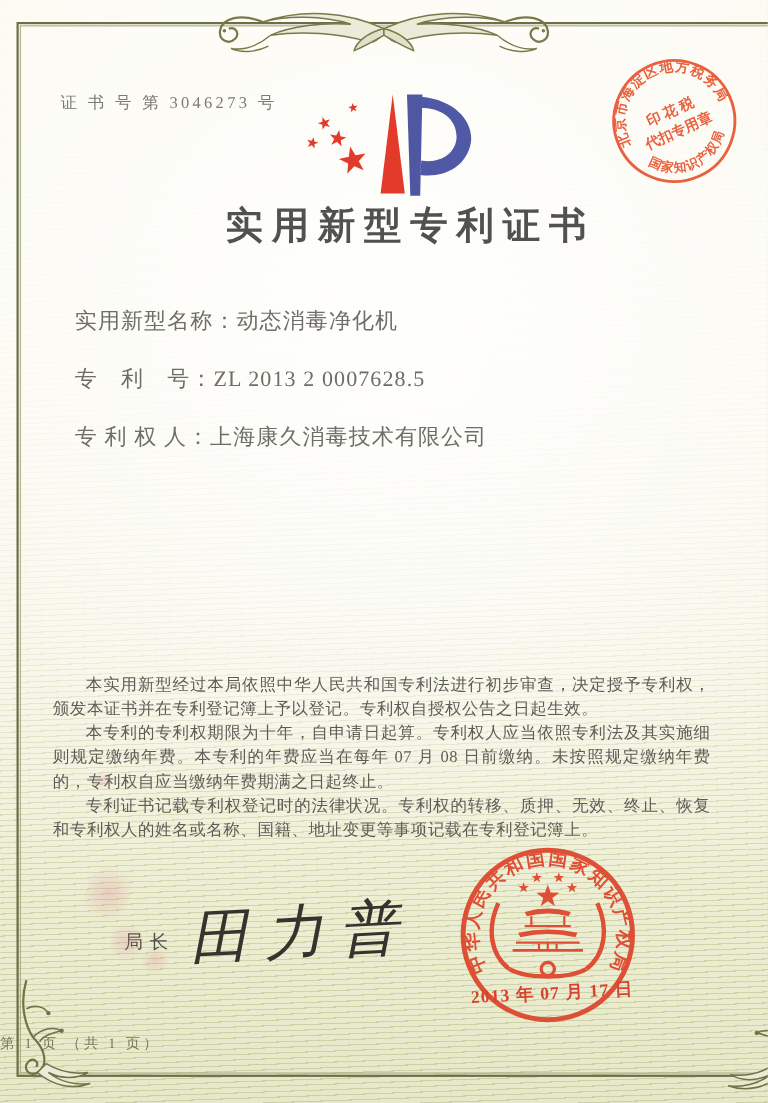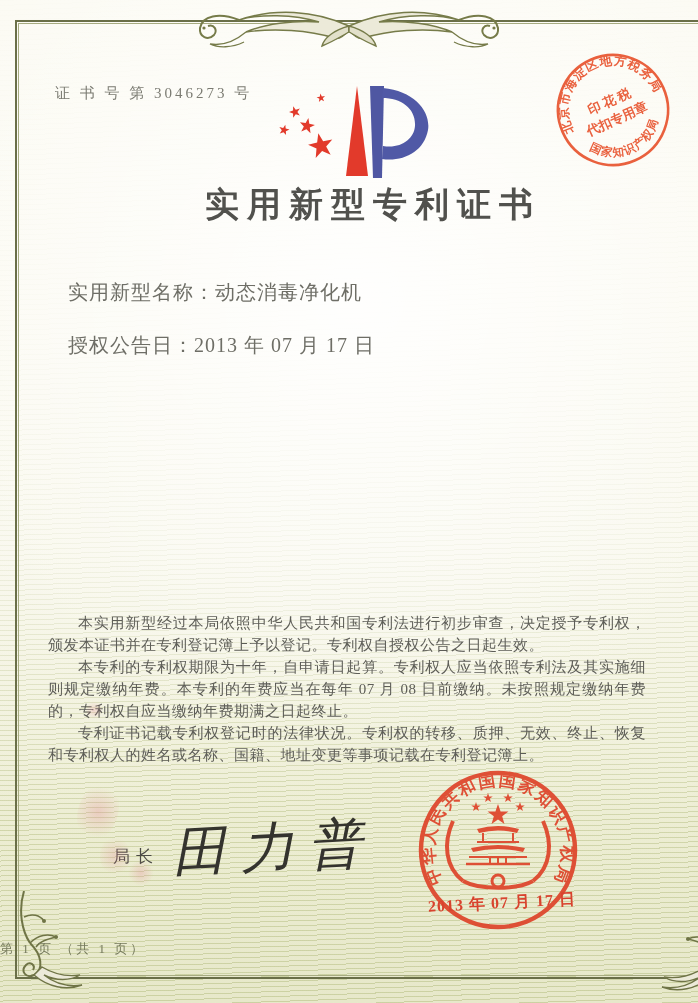--- a/index.html
+++ b/index.html
@@ -131,21 +131,24 @@
     </g>
   </svg>
 
   <div class="title">实用新型专利证书</div>
 
   <div class="fields">
     <div class="field-row">
       <span>实用新型名称：</span><span>动态消毒净化机</span>
     </div>
     <div class="field-row">
-      <span>授权公告日：</span><span>2013 年 07 月 17 日</span>
+      <span>专　利　号：</span><span>ZL 2013 2 0007628.5</span>
+    </div>
+    <div class="field-row">
+      <span>专 利 权 人：</span><span>上海康久消毒技术有限公司</span>
     </div>
   </div>
 
   <div class="paragraphs">
     <p>本实用新型经过本局依照中华人民共和国专利法进行初步审查，决定授予专利权，颁发本证书并在专利登记簿上予以登记。专利权自授权公告之日起生效。</p>
     <p>本专利的专利权期限为十年，自申请日起算。专利权人应当依照专利法及其实施细则规定缴纳年费。本专利的年费应当在每年 07 月 08 日前缴纳。未按照规定缴纳年费的，专利权自应当缴纳年费期满之日起终止。</p>
     <p>专利证书记载专利权登记时的法律状况。专利权的转移、质押、无效、终止、恢复和专利权人的姓名或名称、国籍、地址变更等事项记载在专利登记簿上。</p>
   </div>
 
   <div class="sig-label">局长</div>

